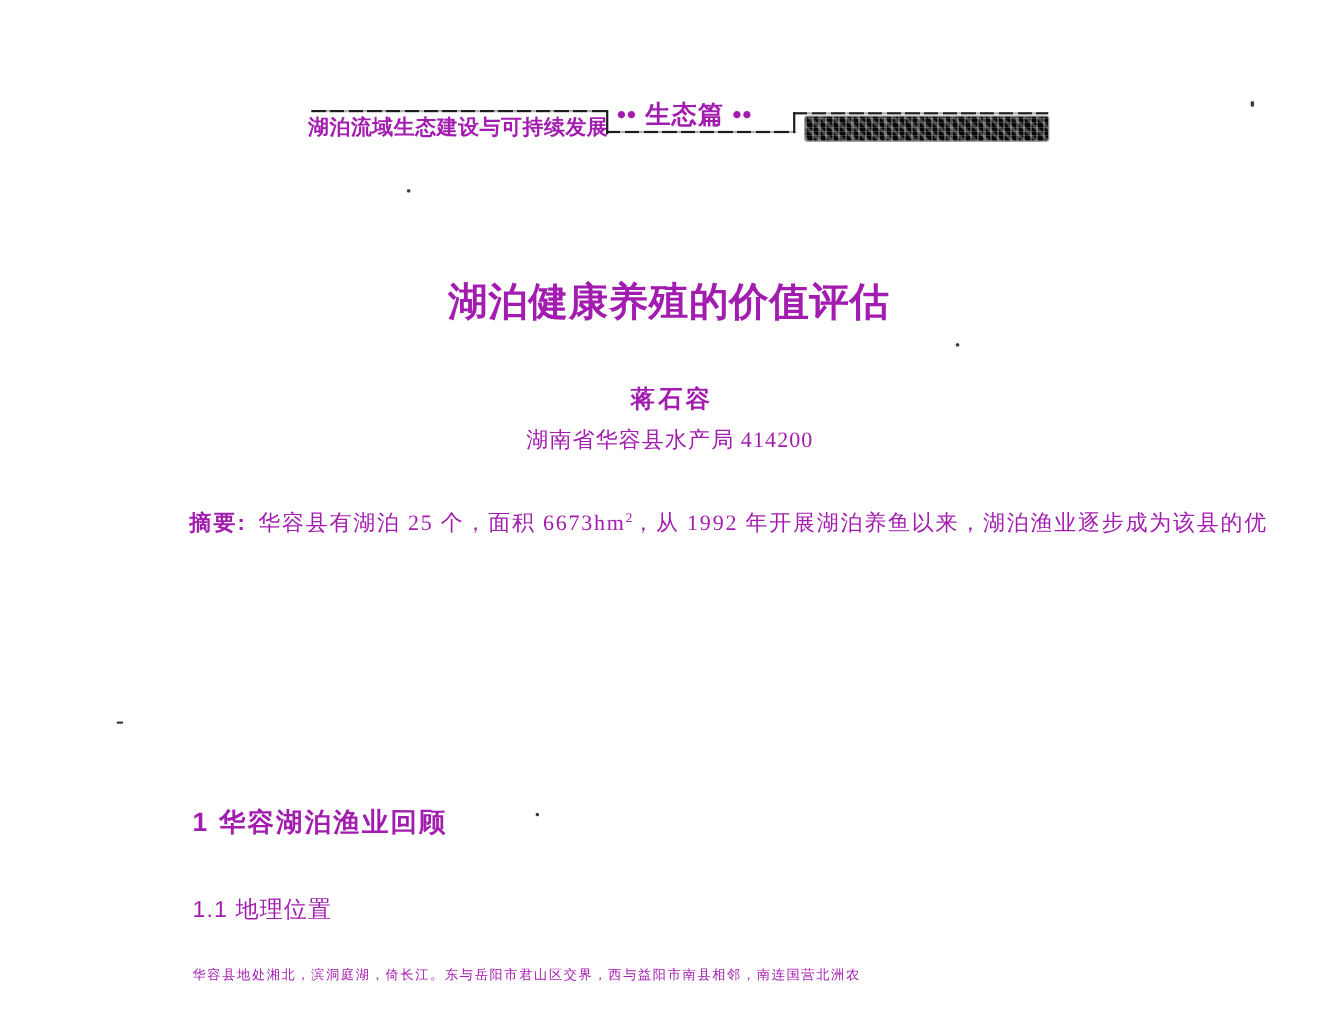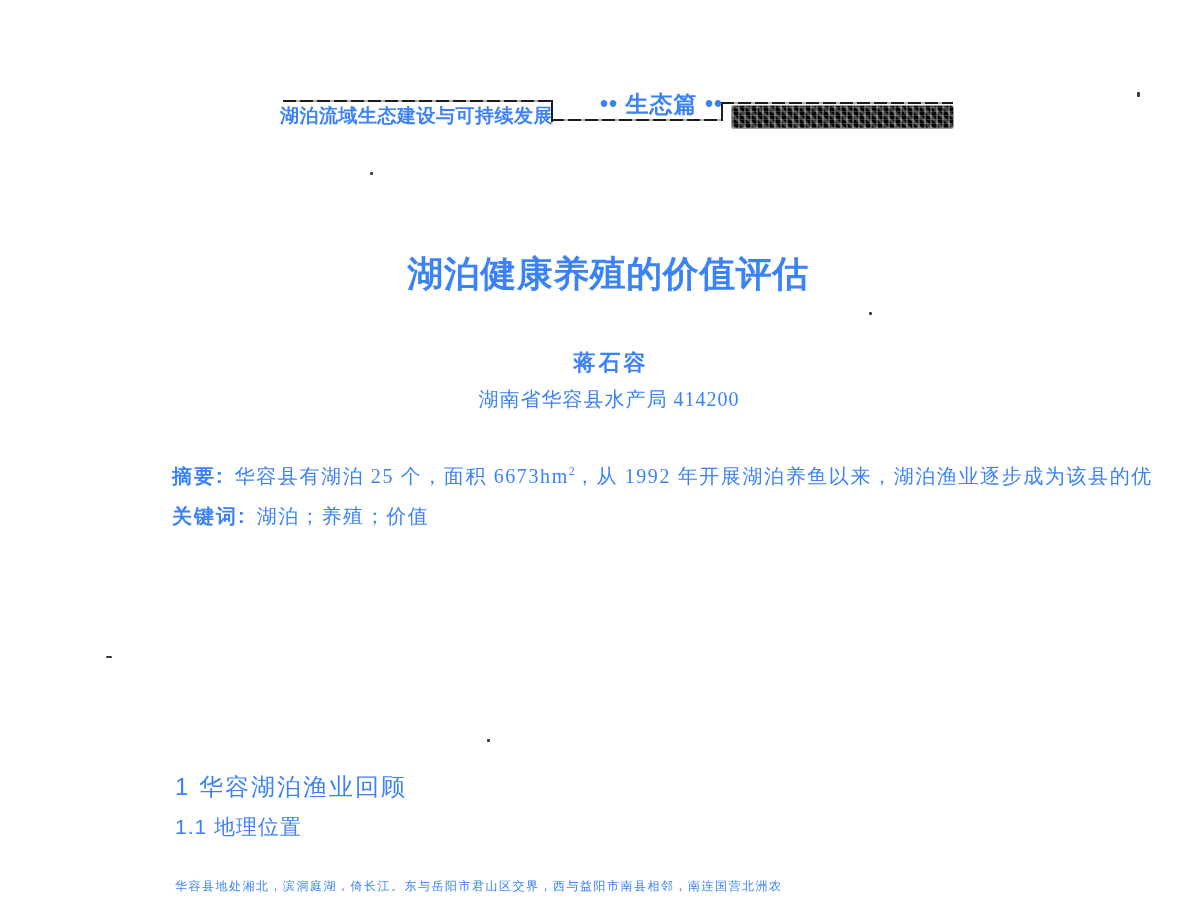--- a/index.html
+++ b/index.html
@@ -2,39 +2,39 @@
 <html><head>
 <meta charset="utf-8">
 <style>
   html,body{margin:0;padding:0;background:#ffffff;}
   #page{
     position:relative;
     width:1200px;height:920px;
     background:#ffffff;
     overflow:hidden;
     font-family:"Liberation Serif","DejaVu Serif",serif;
-    color:#3b82f6;
+    color:#a21caf;
   }
   .abs{position:absolute;}
 
   
   .rh-line{background:#1c1c1c;}
   .rh-dashed{
     background:repeating-linear-gradient(90deg,#1c1c1c 0 13px,rgba(28,28,28,.35) 13px 17px);
   }
   #journal-title{
     left:280px;top:103px;
     font-size:19px;font-weight:bold;letter-spacing:.5px;
     white-space:nowrap;
   }
   #section-badge{
     left:561px;top:89px;width:162px;
     font-family:"Liberation Sans","DejaVu Sans",sans-serif;
     font-size:23px;font-weight:bold;letter-spacing:1px;
-    text-align:right;white-space:nowrap;
+    text-align:left;white-space:nowrap;
   }
   #redacted-banner{
     left:732px;top:106px;width:221px;height:22px;
     background:
       repeating-linear-gradient(90deg,rgba(255,255,255,.28) 0 2px,transparent 2px 6px),
       repeating-linear-gradient(0deg,rgba(210,210,210,.22) 0 1px,transparent 1px 4px),
       repeating-linear-gradient(47deg,rgba(255,255,255,.18) 0 3px,rgba(0,0,0,.65) 3px 8px),
       #171717;
     border-radius:2px;
     box-shadow:0 0 0 1px rgba(23,23,23,.4);
@@ -71,23 +71,22 @@
     font-weight:bold;letter-spacing:2px;
     margin-right:10px;
     margin-left:44px;
   }
   sup.sq{font-size:12px;letter-spacing:0;vertical-align:super;line-height:0;}
 
   
   #section-1-heading{
     left:175px;top:731px;
     font-family:"Liberation Sans","DejaVu Sans",sans-serif;
-    font-size:24px;font-weight:normal;letter-spacing:2px;
+    font-size:24px;font-weight:bold;letter-spacing:2px;
     white-space:nowrap;
-    margin-top:40px;
   }
   #section-1-1-heading{
     left:175px;top:813px;
     font-family:"Liberation Sans","DejaVu Sans",sans-serif;
     font-size:21px;font-weight:normal;letter-spacing:1px;
     white-space:nowrap;
   }
   #body-paragraph{
     left:175px;top:878px;
     font-size:12px;letter-spacing:1.5px;
@@ -117,23 +116,20 @@
   <div class="abs" id="article-title">湖泊健康养殖的价值评估</div>
 
   <div class="abs" id="author">蒋石容</div>
 
   <div class="abs" id="affiliation">湖南省华容县水产局 414200</div>
 
   <div class="abs" id="abstract-block">
     <div class="ab-line">
       <span class="run-label">摘要:</span><span>华容县有湖泊 25 个，面积 6673hm</span><sup class="sq">2</sup><span>，从 1992 年开展湖泊养鱼以来，湖泊渔业逐步成为该县的优</span>
     </div>
-    <div class="ab-line">
-      <span class="run-label">关键词:</span><span>湖泊；养殖；价值</span>
-    </div>
   </div>
 
   <div class="abs" id="section-1-heading">1 华容湖泊渔业回顾</div>
 
   <div class="abs" id="section-1-1-heading">1.1 地理位置</div>
 
   <div class="abs" id="body-paragraph">华容县地处湘北，滨洞庭湖，倚长江。东与岳阳市君山区交界，西与益阳市南县相邻，南连国营北洲农</div>
 
   <div class="speck" style="left:1137px;top:92px;width:3px;height:5px;"></div>
   <div class="speck" style="left:370px;top:172px;width:3px;height:3px;"></div>

